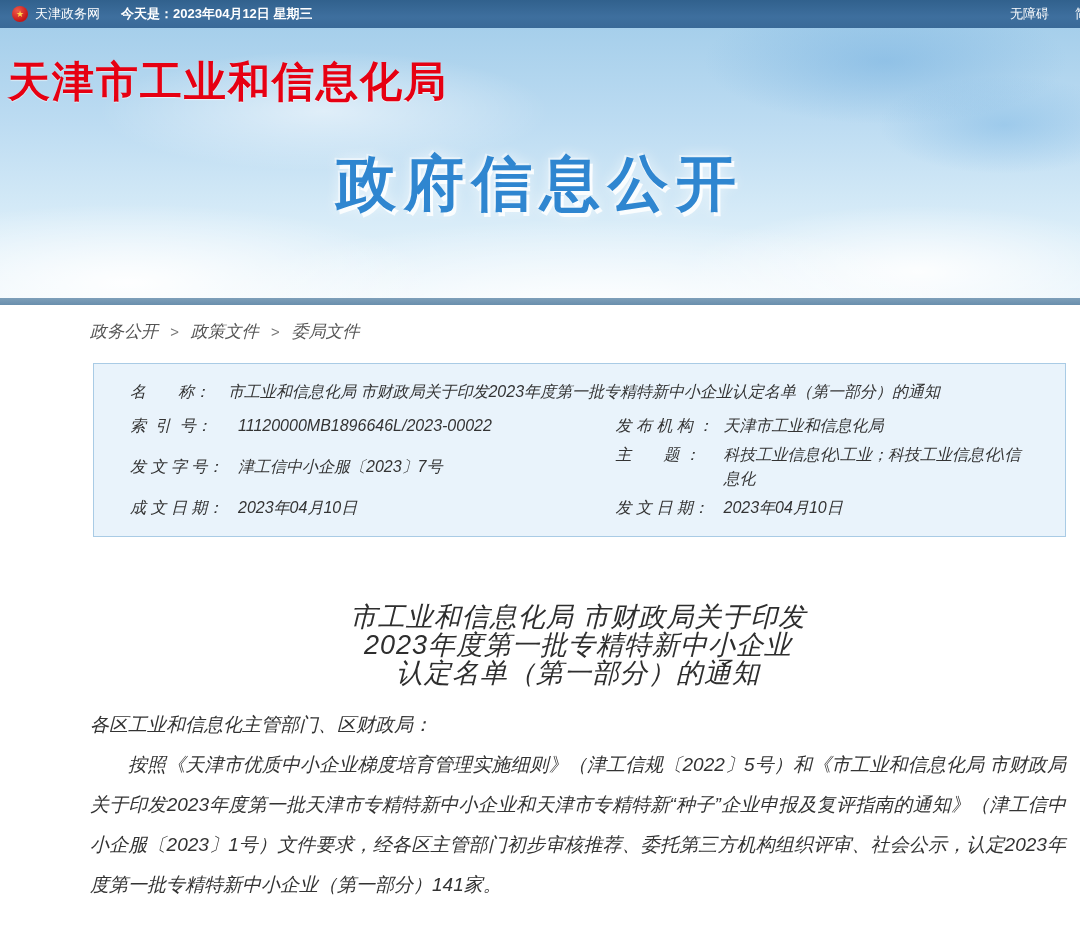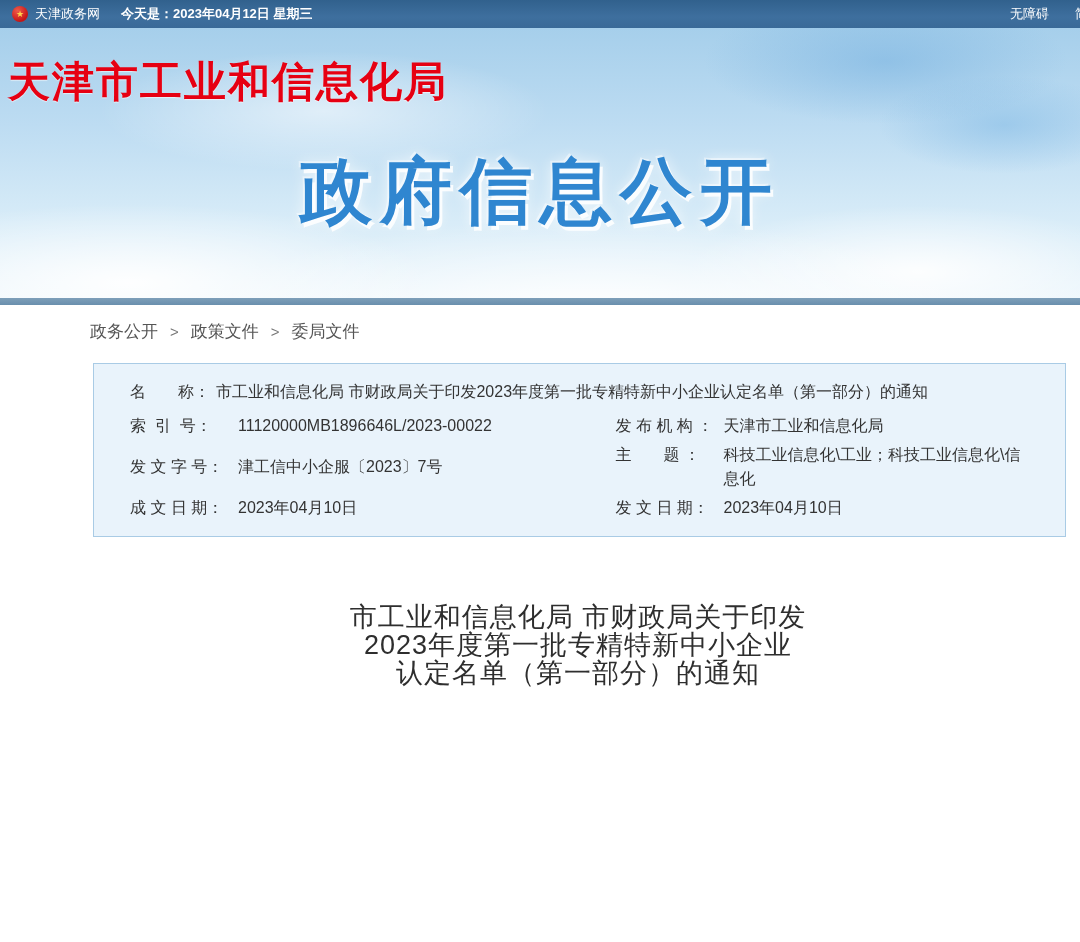--- a/index.html
+++ b/index.html
@@ -41,46 +41,46 @@
       radial-gradient(ellipse 300px 80px at 30% 30%, rgba(255,255,255,.55), transparent 75%),
       linear-gradient(180deg,#a6cfeb 0%,#bddcf2 35%,#d8ecf8 70%,#eef7fc 100%);
   }
   .agency-name {
     position:absolute; top:26px; left:8px;
     font-size:42px; font-weight:bold; color:#e60012; letter-spacing:2px;
     text-shadow:0 1px 1px rgba(255,255,255,.6);
   }
   .banner-title {
     position:absolute; top:116px; left:0; width:100%; text-align:center;
-    font-size:72px; font-weight:bold; letter-spacing:8px; color:#2f86d0;
+    font-size:60px; font-weight:bold; letter-spacing:8px; color:#2f86d0;
     text-shadow:3px 4px 0 rgba(255,255,255,.85), -2px -2px 0 rgba(255,255,255,.45),
                 0 0 14px rgba(255,255,255,.8);
   }
   .banner-strip {
     position:absolute; bottom:0; left:0; width:100%; height:7px;
     background:linear-gradient(180deg,#7e9fb9,#6a8fad);
   }
 
   
-  .content { padding:15px 14px 0 90px; }
+  .content { padding:15px 14px 0 90px;font-style:italic; }
 
   .breadcrumb {
     font-size:17px; color:#555; display:flex; align-items:center; gap:12px;
     margin-bottom:14px; padding-bottom:6px;
   }
   .breadcrumb .crumb { cursor:pointer; }
   .breadcrumb .sep { color:#777; font-size:15px; }
 
   .meta-box {
     background:#e9f3fb; border:1px solid #a9cbe5; margin-left:3px;
     padding:11px 0; 
   }
   .meta-row { display:flex; min-height:34px; align-items:center; font-size:16px; color:#333; }
   .meta-cell { display:flex; align-items:flex-start; padding-left:36px; line-height:24px; }
-  .meta-cell.full { width:100%; }
+  .meta-cell.full { width:100%;gap:12px; }
   .meta-cell.left { width:50%; }
   .meta-cell.right { width:50%; }
   .meta-label { flex:0 0 auto; width:108px; white-space:pre; color:#333; }
   .meta-label.name-label { width:86px; }
   .meta-value { flex:1; padding-right:32px; }
 
   .doc-title {
     margin-top:66px; text-align:center; white-space:pre-line;
     font-size:27px; line-height:28px; color:#2e2e2e; letter-spacing:1px;
   }
@@ -156,14 +156,19 @@
         <span class="meta-label">发 文 日 期：</span>
         <span class="meta-value">2023年04月10日</span>
       </div>
     </div>
   </div>
 
   <div class="doc-title">市工业和信息化局 市财政局关于印发
 2023年度第一批专精特新中小企业
 认定名单（第一部分）的通知</div>
 
+  <div class="doc-body">
+    <div class="salutation">各区工业和信息化主管部门、区财政局：</div>
+    <div class="para">按照《天津市优质中小企业梯度培育管理实施细则》（津工信规〔2022〕5号）和《市工业和信息化局 市财政局关于印发2023年度第一批天津市专精特新中小企业和天津市专精特新“种子”企业申报及复评指南的通知》（津工信中小企服〔2023〕1号）文件要求，经各区主管部门初步审核推荐、委托第三方机构组织评审、社会公示，认定2023年度第一批专精特新中小企业（第一部分）141家。</div>
+
+  </div>
 
 </div>
 
 </body></html>

